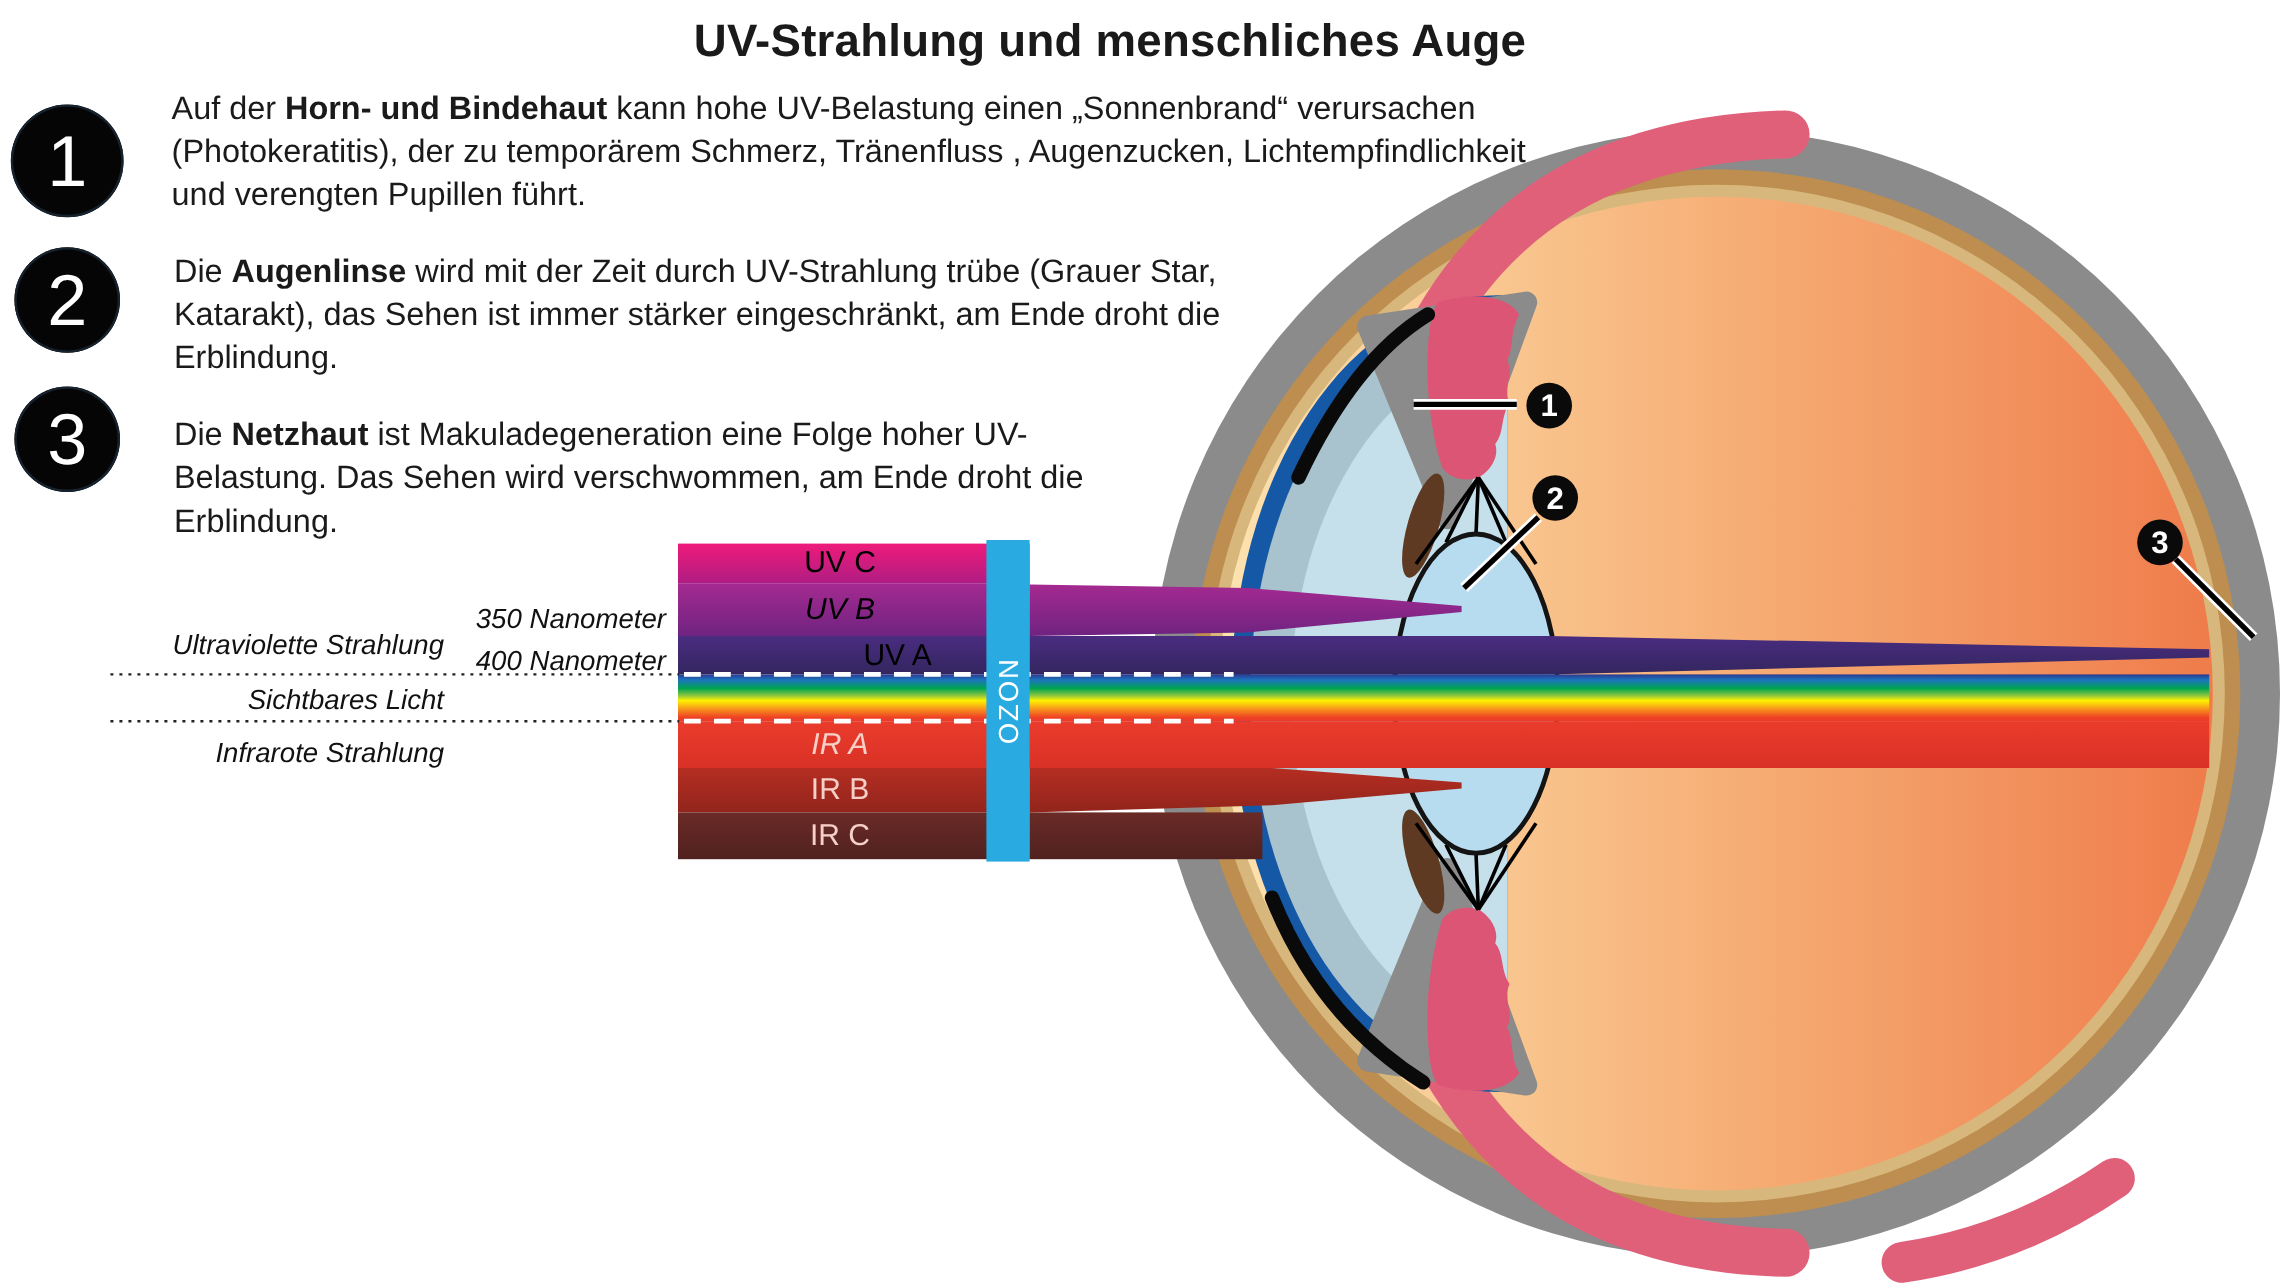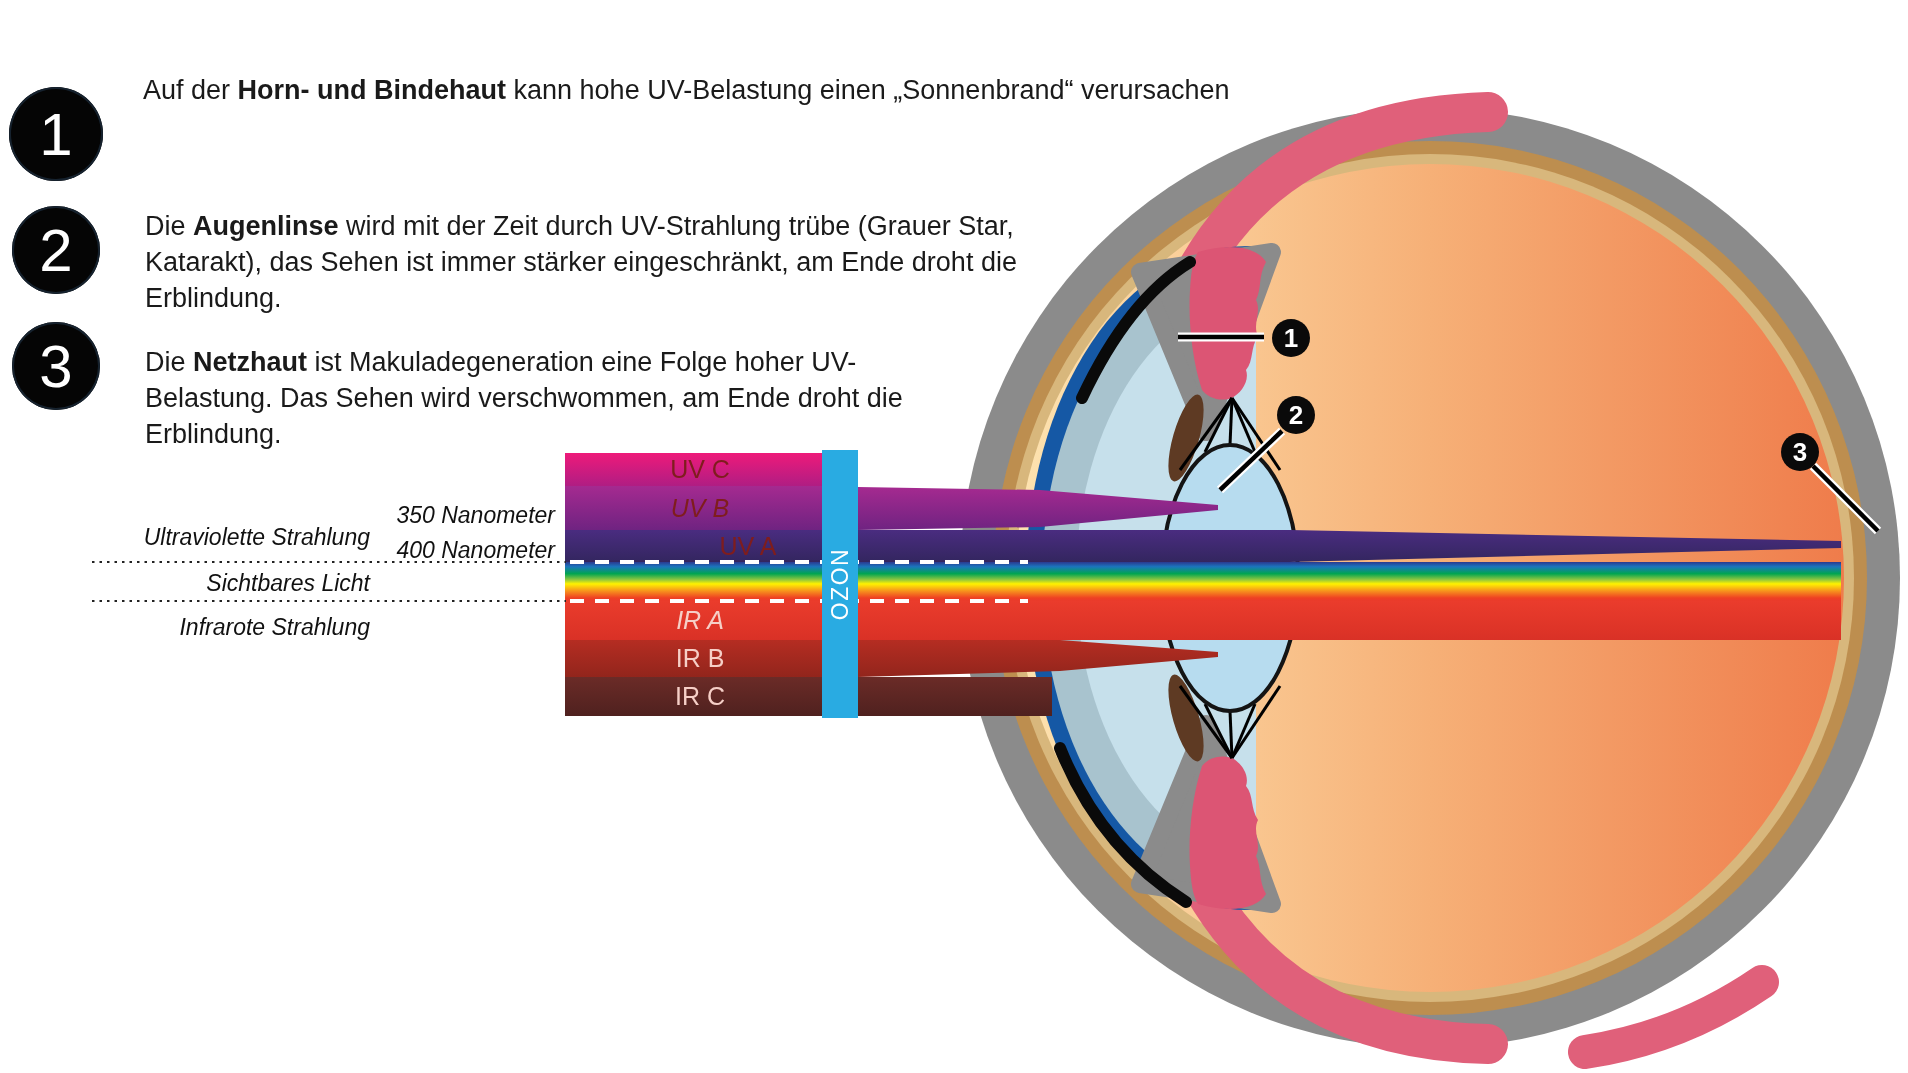--- a/index.html
+++ b/index.html
@@ -9,21 +9,21 @@
   .abs{position:absolute;}
   .title{font-size:38px;font-weight:bold;text-align:center;letter-spacing:.2px;}
   .num-badge{background:#050505;color:#ffffff;border-radius:50%;display:flex;
              align-items:center;justify-content:center;font-size:60px;font-weight:400;
              box-shadow:0 0 0 2px #16222e inset;}
   .para{font-size:27px;line-height:36px;}
   .para b{font-weight:bold;}
   .pre{white-space:pre-line;}
   .lbl-italic{font-style:italic;font-size:23px;text-align:right;color:#111;}
   .band-label{width:270px;height:30px;line-height:30px;text-align:center;font-size:25px;}
-  .uv-label{color:#7f1d1d;}
+  .uv-label{color:#000000;}
   .ir-label{color:#f6cfc7;}
   .ozon{width:80px;height:28px;line-height:28px;text-align:center;color:#ffffff;
         font-size:23px;letter-spacing:1.5px;transform:rotate(-90deg);transform-origin:center;}
   .note{font-size:27px;line-height:35px;}
   .eye-marker{background:#0a0a0a;color:#ffffff;border-radius:50%;width:38px;height:38px;
               display:flex;align-items:center;justify-content:center;font-size:26px;font-weight:bold;}
 </style>
 </head>
 <body>
 
@@ -154,33 +154,36 @@
     <g>
       <line x1="1178" y1="337" x2="1264" y2="337" stroke="#ffffff" stroke-width="9"></line>
       <line x1="1178" y1="337" x2="1264" y2="337" stroke="#000000" stroke-width="4.5"></line>
       <line x1="1282" y1="431" x2="1220" y2="490" stroke="#ffffff" stroke-width="9"></line>
       <line x1="1282" y1="431" x2="1220" y2="490" stroke="#000000" stroke-width="4.5"></line>
       <line x1="1813" y1="466" x2="1878" y2="531" stroke="#ffffff" stroke-width="9"></line>
       <line x1="1813" y1="466" x2="1878" y2="531" stroke="#000000" stroke-width="4.5"></line>
     </g>
   </svg>
 
+  <div class="abs title" style="left:325px;top:14px;width:1200px;">UV-Strahlung und menschliches Auge</div>
 
   <div class="abs num-badge" style="left:9px;top:87px;width:94px;height:94px;">
       <span>1</span>
     </div>
   <div class="abs num-badge" style="left:12px;top:206px;width:88px;height:88px;">
       <span>2</span>
     </div>
   <div class="abs num-badge" style="left:12px;top:322px;width:88px;height:88px;">
       <span>3</span>
     </div>
 
   <div class="abs para" style="left:143px;top:72px;width:1260px;">
     <span>Auf der </span><b>Horn- und Bindehaut</b><span> kann hohe UV-Belastung einen „Sonnenbrand“ verursachen</span>
+    <div class="pre">(Photokeratitis), der zu temporärem Schmerz, Tränenfluss , Augenzucken, Lichtempfindlichkeit
+und verengten Pupillen führt.</div>
   </div>
   <div class="abs para" style="left:145px;top:208px;width:1020px;">
     <span>Die </span><b>Augenlinse</b><span> wird mit der Zeit durch UV-Strahlung trübe (Grauer Star,</span>
     <div class="pre">Katarakt), das Sehen ist immer stärker eingeschränkt, am Ende droht die
 Erblindung.</div>
   </div>
   <div class="abs para" style="left:145px;top:344px;width:900px;">
     <span>Die </span><b>Netzhaut</b><span>  ist Makuladegeneration eine Folge hoher UV-</span>
     <div class="pre">Belastung. Das Sehen wird verschwommen, am Ende droht die
 Erblindung.</div>

